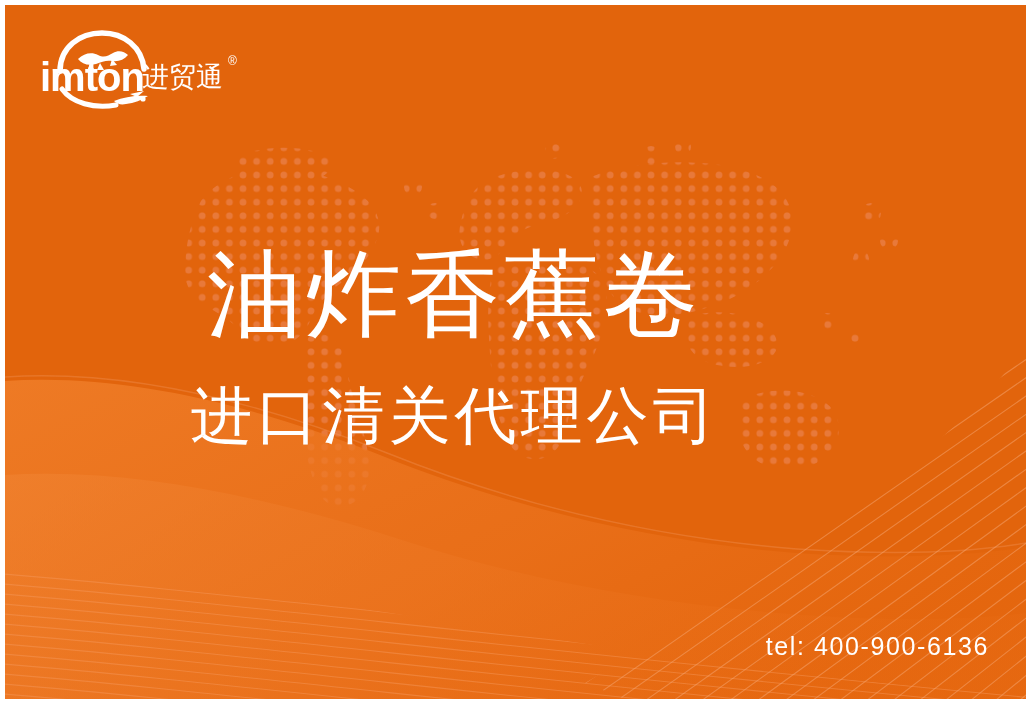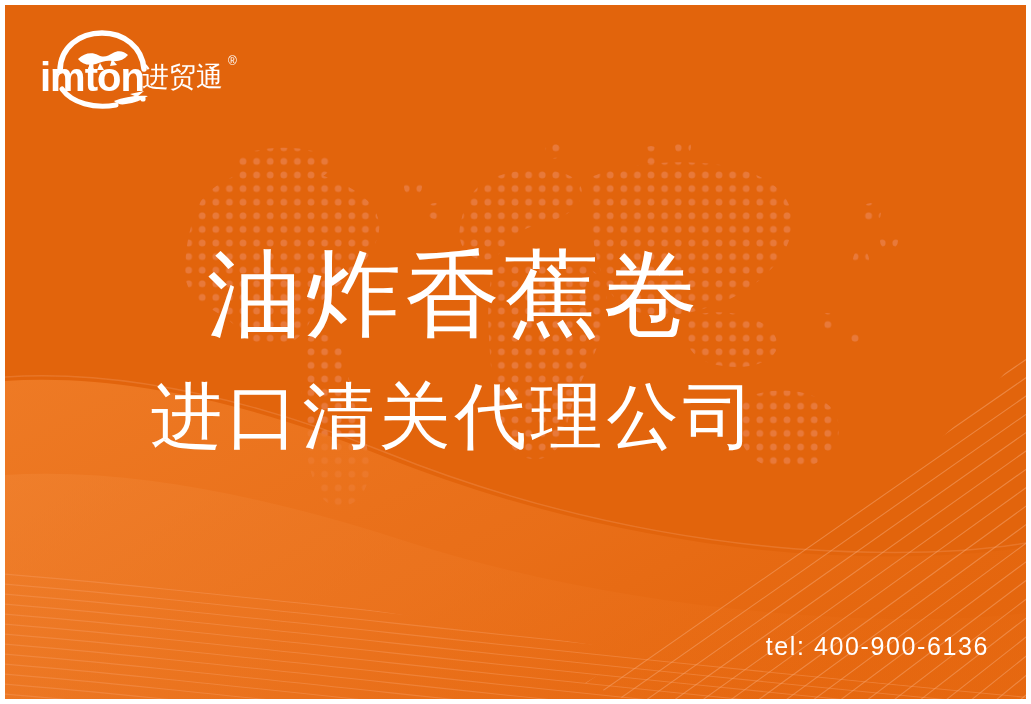--- a/index.html
+++ b/index.html
@@ -64,21 +64,21 @@
   .title-line {
     display: block;
     font-size: 94px;
     line-height: 122px;
     font-weight: 300;
     letter-spacing: 3px;
     white-space: nowrap;
     color: #ffffff;
   }
   .title-line.line1 { font-size: 95px; letter-spacing: 4px; }
-  .title-line.line2 { font-size: 72px; letter-spacing: 4px; }
+  .title-line.line2 { font-size: 62px; letter-spacing: 4px; }
 
   
   #tel {
     position: absolute;
     right: 37px;
     bottom: 38px;
     color: #ffffff;
     font-size: 25px;
     font-weight: 300;
     letter-spacing: 1.6px;

